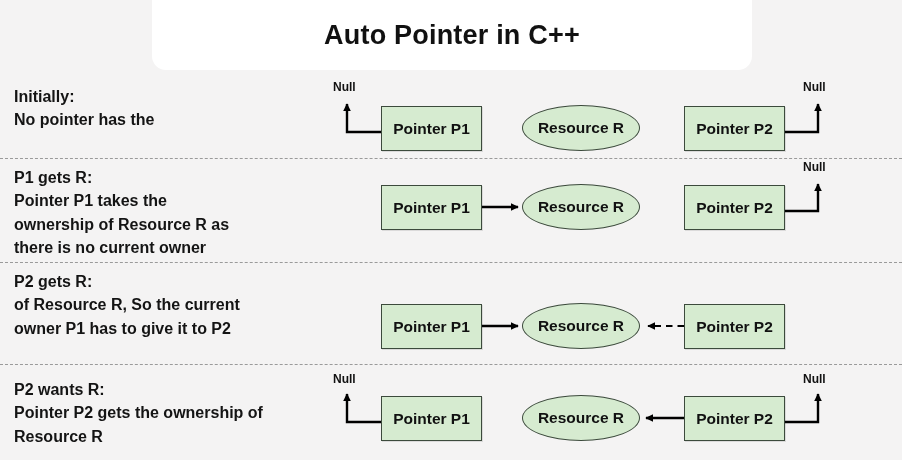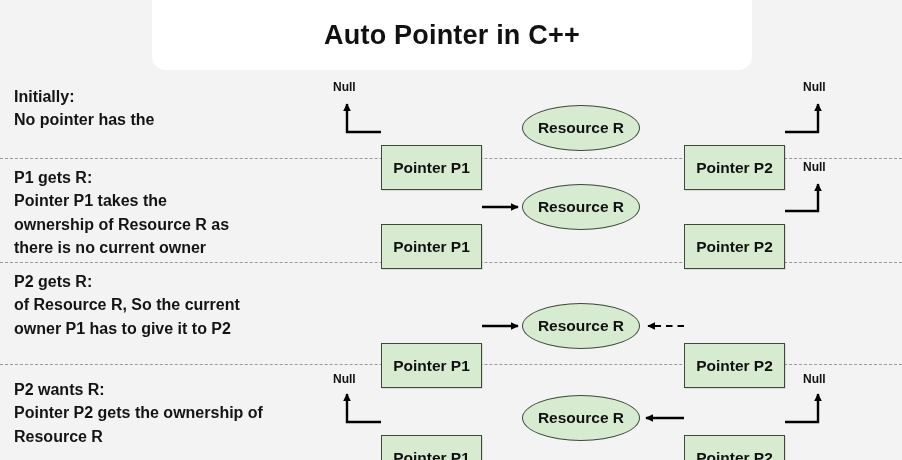--- a/index.html
+++ b/index.html
@@ -43,21 +43,20 @@
 
   
   .pbox{
     position:absolute;width:101px;height:45px;
     background:#d6ebd0;
     border:1.6px solid #3c4a3c;
     box-sizing:border-box;
     display:flex;align-items:center;justify-content:center;
     font-size:15.5px;font-weight:700;color:#111;
     box-shadow:1px 1px 0 rgba(0,0,0,.10);
-    margin-top:39px;
   }
   .ell{
     position:absolute;width:118px;height:46px;
     background:#d6ebd0;
     border:1.6px solid #3c4a3c;
     border-radius:50%;
     box-sizing:border-box;
     display:flex;align-items:center;justify-content:center;
     font-size:15.5px;font-weight:700;color:#111;
   }

